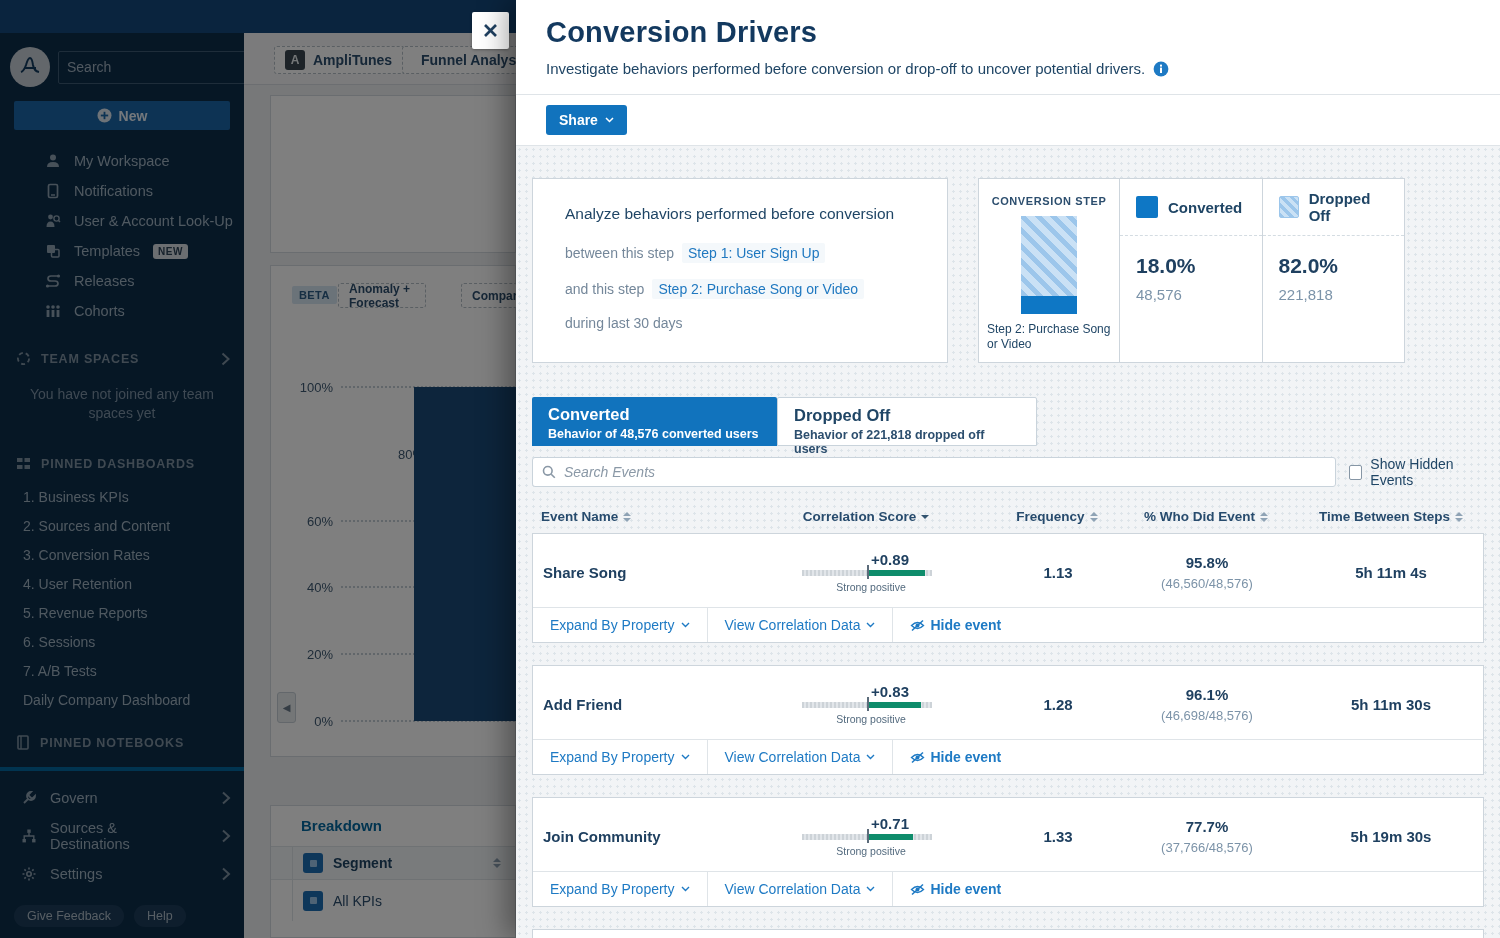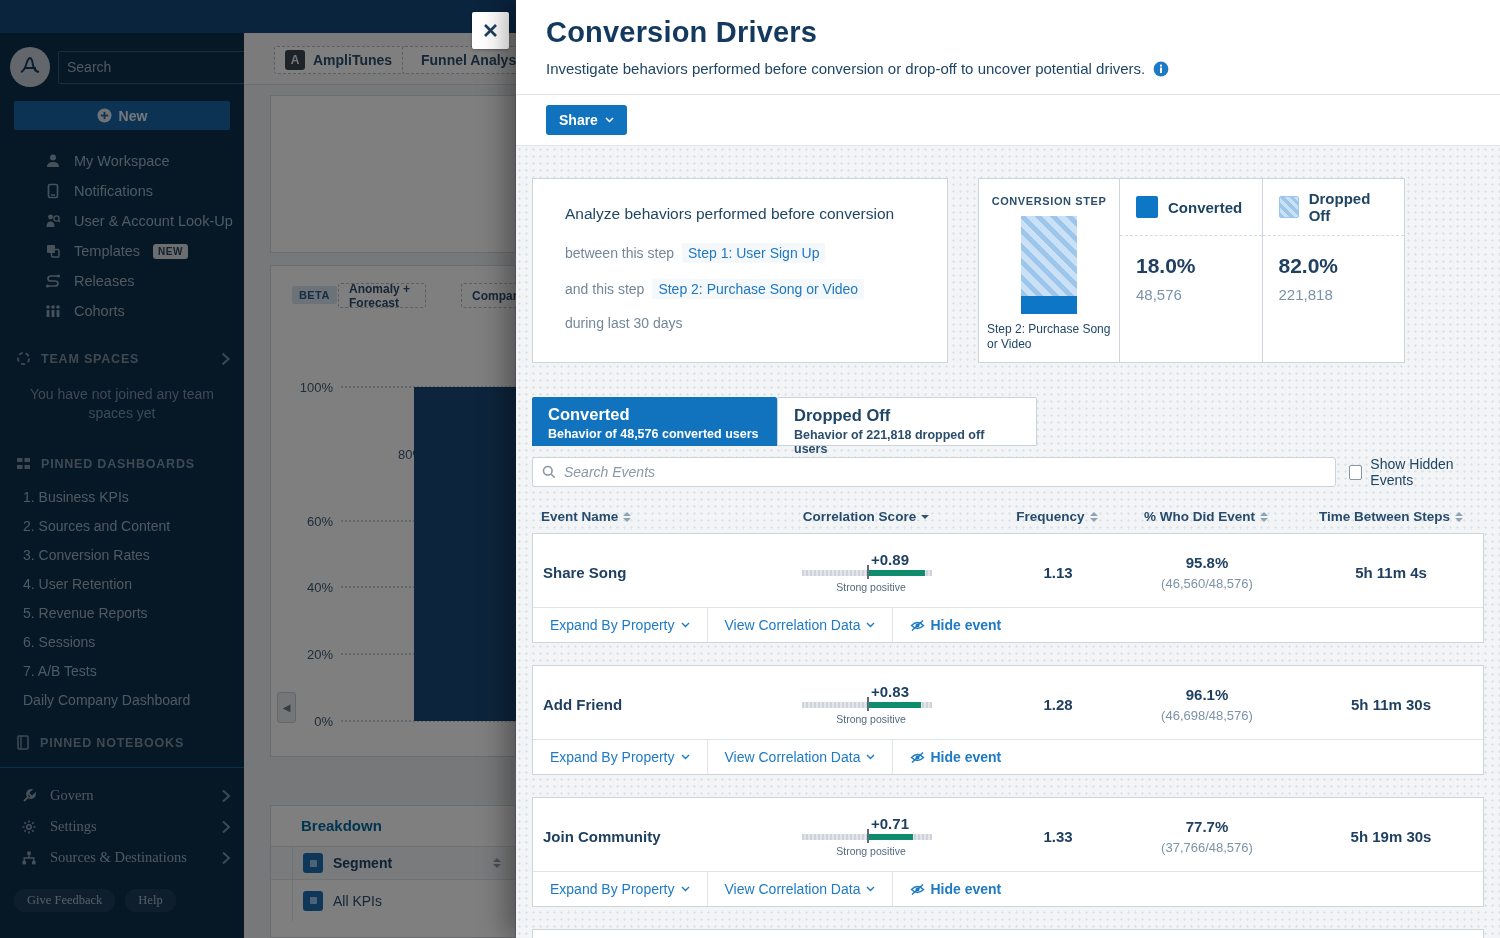--- a/index.html
+++ b/index.html
@@ -17,21 +17,21 @@
   .new-btn { margin:14px 14px 0; height:29px; background:#1b66a8; border:none; border-radius:2px; color:#e8f1f8; font-size:14px; font-weight:bold; width:216px; display:flex; align-items:center; justify-content:center; gap:7px; cursor:pointer; font-family:inherit; }
   .nav { margin-top:16px;padding-left:24px; }
   .nav-item { display:flex; align-items:center; gap:13px; padding:7px 10px 7px 21px; font-size:14.5px; color:#9fb2c1; cursor:pointer; }
   .nav-item svg { flex:0 0 16px; }
   .badge-new { background:#d6dde2; color:#2c4257; font-size:10px; font-weight:bold; padding:2px 5px; border-radius:3px; letter-spacing:.5px; }
   .section-head { display:flex; align-items:center; gap:10px; padding:7px 14px 7px 16px; font-size:12.5px; font-weight:bold; letter-spacing:.8px; color:#7e92a2; }
   .section-head .grow { flex:1; }
   .team-empty { width:196px; margin:12px auto 0; text-align:center; font-size:14px; line-height:19px; color:#7d93a6; }
   .dash-list { margin-top:4px; }
   .dash-item { padding:6.5px 10px 6.5px 23px; font-size:14px; color:#9fb2c1; cursor:pointer; }
-  .side-bottom { border-top:1px solid #0369a1; margin-top:10px; padding-top:12px;font-family:Liberation Serif, serif; }
+  .side-bottom { border-top:4px solid #0369a1; margin-top:10px; padding-top:12px; }
   .pill-row { display:flex; gap:10px; padding:16px 14px 0; }
   .pill { background:#1d3d5a; border:none; color:#aebdc9; font-size:12.5px; border-radius:11px; padding:4px 13px; cursor:pointer; font-family:inherit; }
 
   .bg-content { position:absolute; left:244px; top:33px; width:272px; height:905px; background:#eef1f3; }
   .bg-toolbar { position:absolute; left:0; top:0; width:272px; height:52px; background:#f6f7f8; border-bottom:1px solid #d8dde2; }
   .chip { position:absolute; top:13px; height:28px; background:#fff; border:1px dashed #b4bec6; border-radius:3px; display:flex; align-items:center; gap:8px; padding:0 10px; font-size:14px; color:#2c4e6e; font-weight:bold; cursor:pointer; }
   .app-chip-icon { width:20px; height:20px; background:#3a4750; border-radius:3px; color:#e8ecef; font-size:12px; font-weight:bold; display:flex; align-items:center; justify-content:center; }
   .bg-card { position:absolute; background:#fff; border:1px solid #d5dbe0; }
   .beta-badge { position:absolute; left:21px; top:20px; background:#d7e6f2; color:#2c5d87; font-size:11px; font-weight:bold; padding:3px 7px; border-radius:2px; letter-spacing:.4px; }
   .mini-chip { position:absolute; top:17px; height:25px; background:#fff; border:1px dashed #b4bec6; border-radius:3px; font-size:12px; font-weight:bold; color:#2c4e6e; display:flex; align-items:center; padding:0 10px; cursor:pointer; }
@@ -254,37 +254,37 @@
             <path d="M10 2 a4 4 0 1 0 4 4 l-3 3 -4 -4 3 -3 Z M3 13 l4-4" fill="none" stroke="#8ea2b2" stroke-width="1.8"></path>
           </svg>
         <span>Govern</span>
         <span style="flex:1"></span>
         <svg width="9" height="14" viewBox="0 0 9 14">
             <polyline points="1.5,1.5 7.5,7 1.5,12.5" fill="none" stroke="#7e92a2" stroke-width="2"></polyline>
           </svg>
       </div>
       <div class="nav-item">
         <svg width="16" height="16" viewBox="0 0 16 16">
-            <circle cx="8" cy="8" r="2.2" fill="none" stroke="#8ea2b2" stroke-width="1.6"></circle>
-            <path d="M8 1.5 v2 M8 12.5 v2 M1.5 8 h2 M12.5 8 h2 M3.4 3.4 l1.4 1.4 M11.2 11.2 l1.4 1.4 M12.6 3.4 l-1.4 1.4 M4.8 11.2 l-1.4 1.4" stroke="#8ea2b2" stroke-width="1.6"></path>
-          </svg>
-        <span>Settings</span>
-        <span style="flex:1"></span>
-        <svg width="9" height="14" viewBox="0 0 9 14">
-            <polyline points="1.5,1.5 7.5,7 1.5,12.5" fill="none" stroke="#7e92a2" stroke-width="2"></polyline>
-          </svg>
-      </div>
-      <div class="nav-item">
-        <svg width="16" height="16" viewBox="0 0 16 16">
             <rect x="6.3" y="1.5" width="3.4" height="3.4" fill="#8ea2b2"></rect>
             <rect x="1.5" y="11" width="3.4" height="3.4" fill="#8ea2b2"></rect>
             <rect x="11.1" y="11" width="3.4" height="3.4" fill="#8ea2b2"></rect>
             <path d="M8 5 v3 M3.2 11 v-3 h9.6 v3" fill="none" stroke="#8ea2b2" stroke-width="1.4"></path>
           </svg>
         <span>Sources &amp; Destinations</span>
+        <span style="flex:1"></span>
+        <svg width="9" height="14" viewBox="0 0 9 14">
+            <polyline points="1.5,1.5 7.5,7 1.5,12.5" fill="none" stroke="#7e92a2" stroke-width="2"></polyline>
+          </svg>
+      </div>
+      <div class="nav-item">
+        <svg width="16" height="16" viewBox="0 0 16 16">
+            <circle cx="8" cy="8" r="2.2" fill="none" stroke="#8ea2b2" stroke-width="1.6"></circle>
+            <path d="M8 1.5 v2 M8 12.5 v2 M1.5 8 h2 M12.5 8 h2 M3.4 3.4 l1.4 1.4 M11.2 11.2 l1.4 1.4 M12.6 3.4 l-1.4 1.4 M4.8 11.2 l-1.4 1.4" stroke="#8ea2b2" stroke-width="1.6"></path>
+          </svg>
+        <span>Settings</span>
         <span style="flex:1"></span>
         <svg width="9" height="14" viewBox="0 0 9 14">
             <polyline points="1.5,1.5 7.5,7 1.5,12.5" fill="none" stroke="#7e92a2" stroke-width="2"></polyline>
           </svg>
       </div>
       <div class="pill-row">
         <button class="pill">Give Feedback</button>
         <button class="pill">Help</button>
       </div>
     </div>

